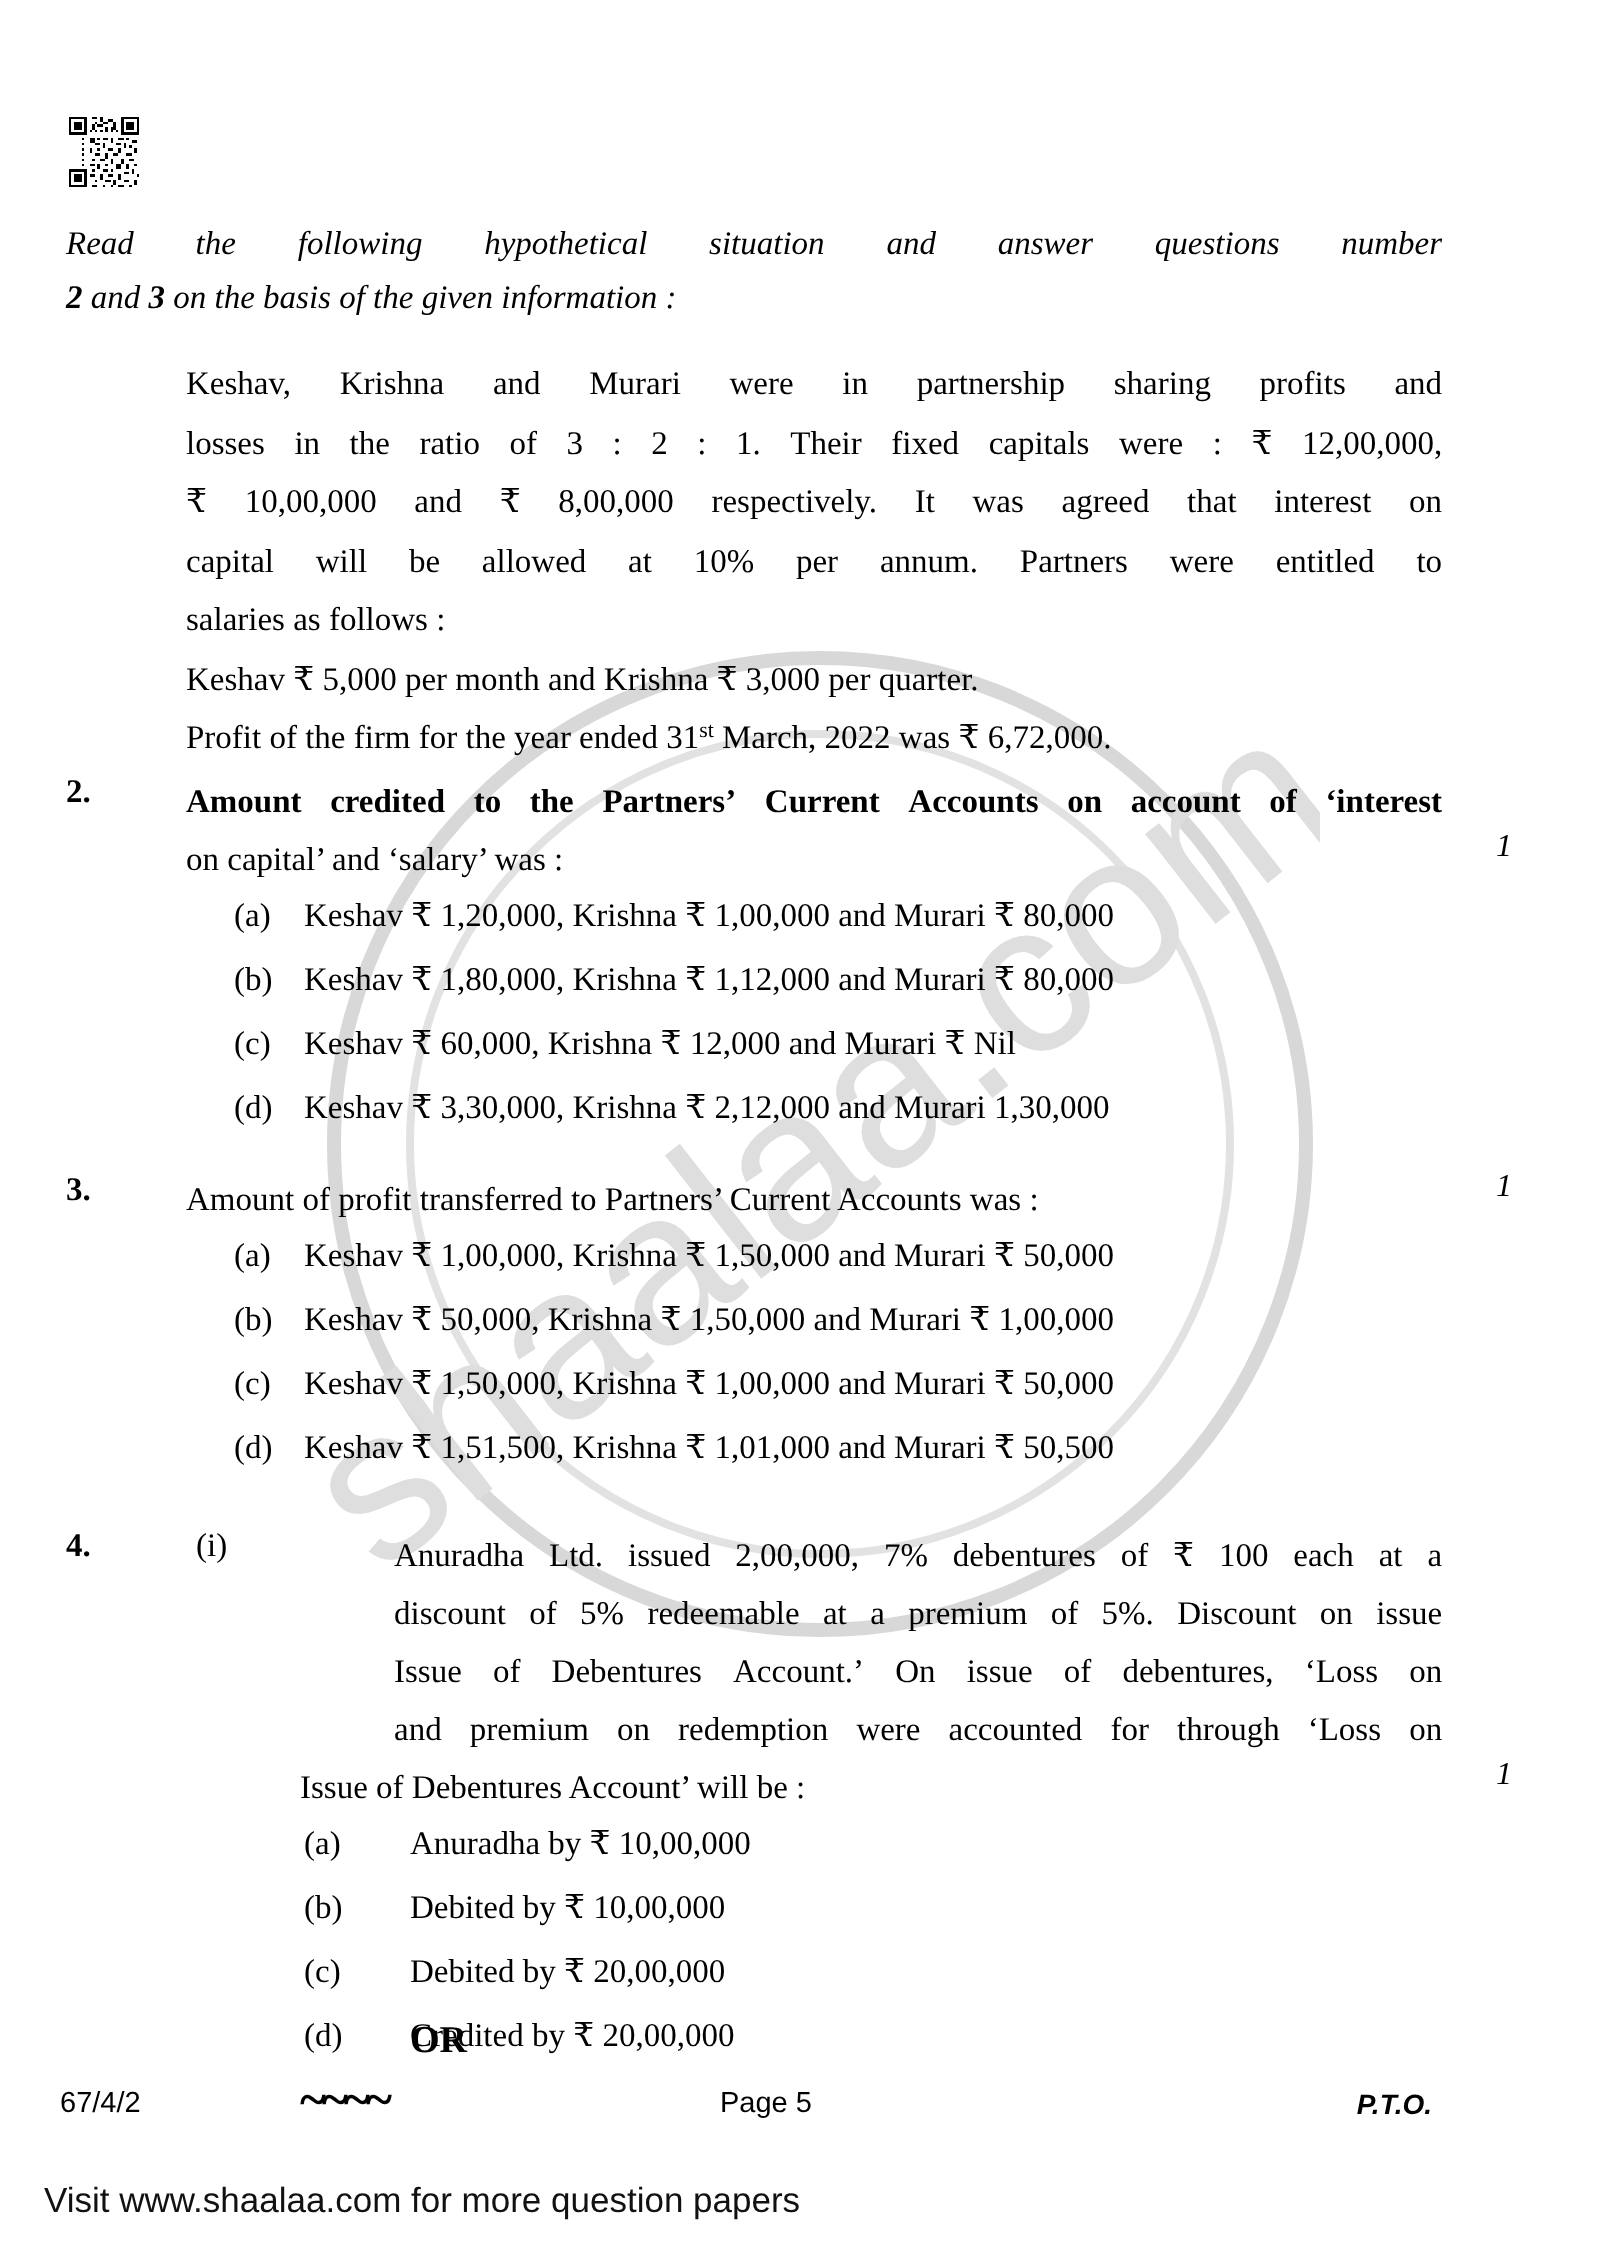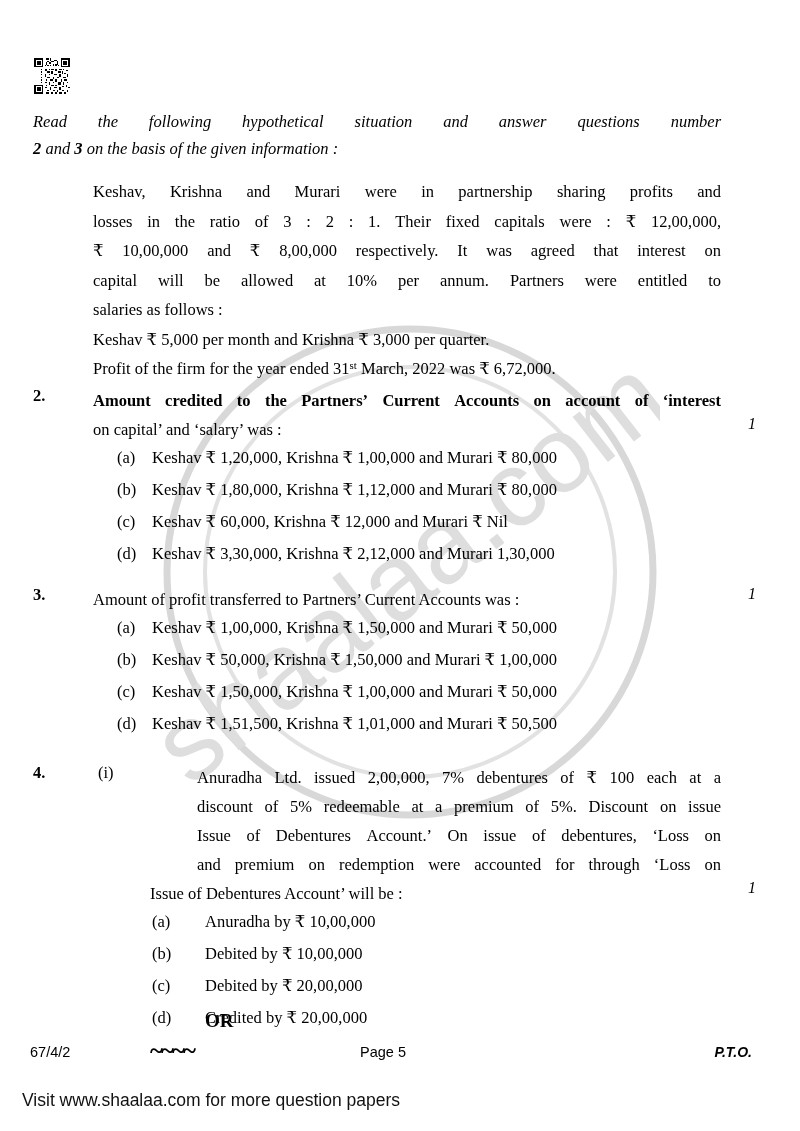--- a/index.html
+++ b/index.html
@@ -175,21 +175,20 @@
 
   
   .footer {
     position: absolute;
     left: 0;
     top: 1044px;
     width: 740px;
     height: 26px;
     font-family: "Liberation Sans", "DejaVu Sans", sans-serif;
     font-size: 14.5px;
-    padding-left: 36px;
   }
   .footer .code { position: absolute; left: 30px; top: 0; }
   .footer .squiggle {
     position: absolute;
     left: 150px;
     top: -7px;
     font-family: "Liberation Serif", "DejaVu Serif", serif;
     font-weight: bold;
     font-size: 25px;
     letter-spacing: -2px;

